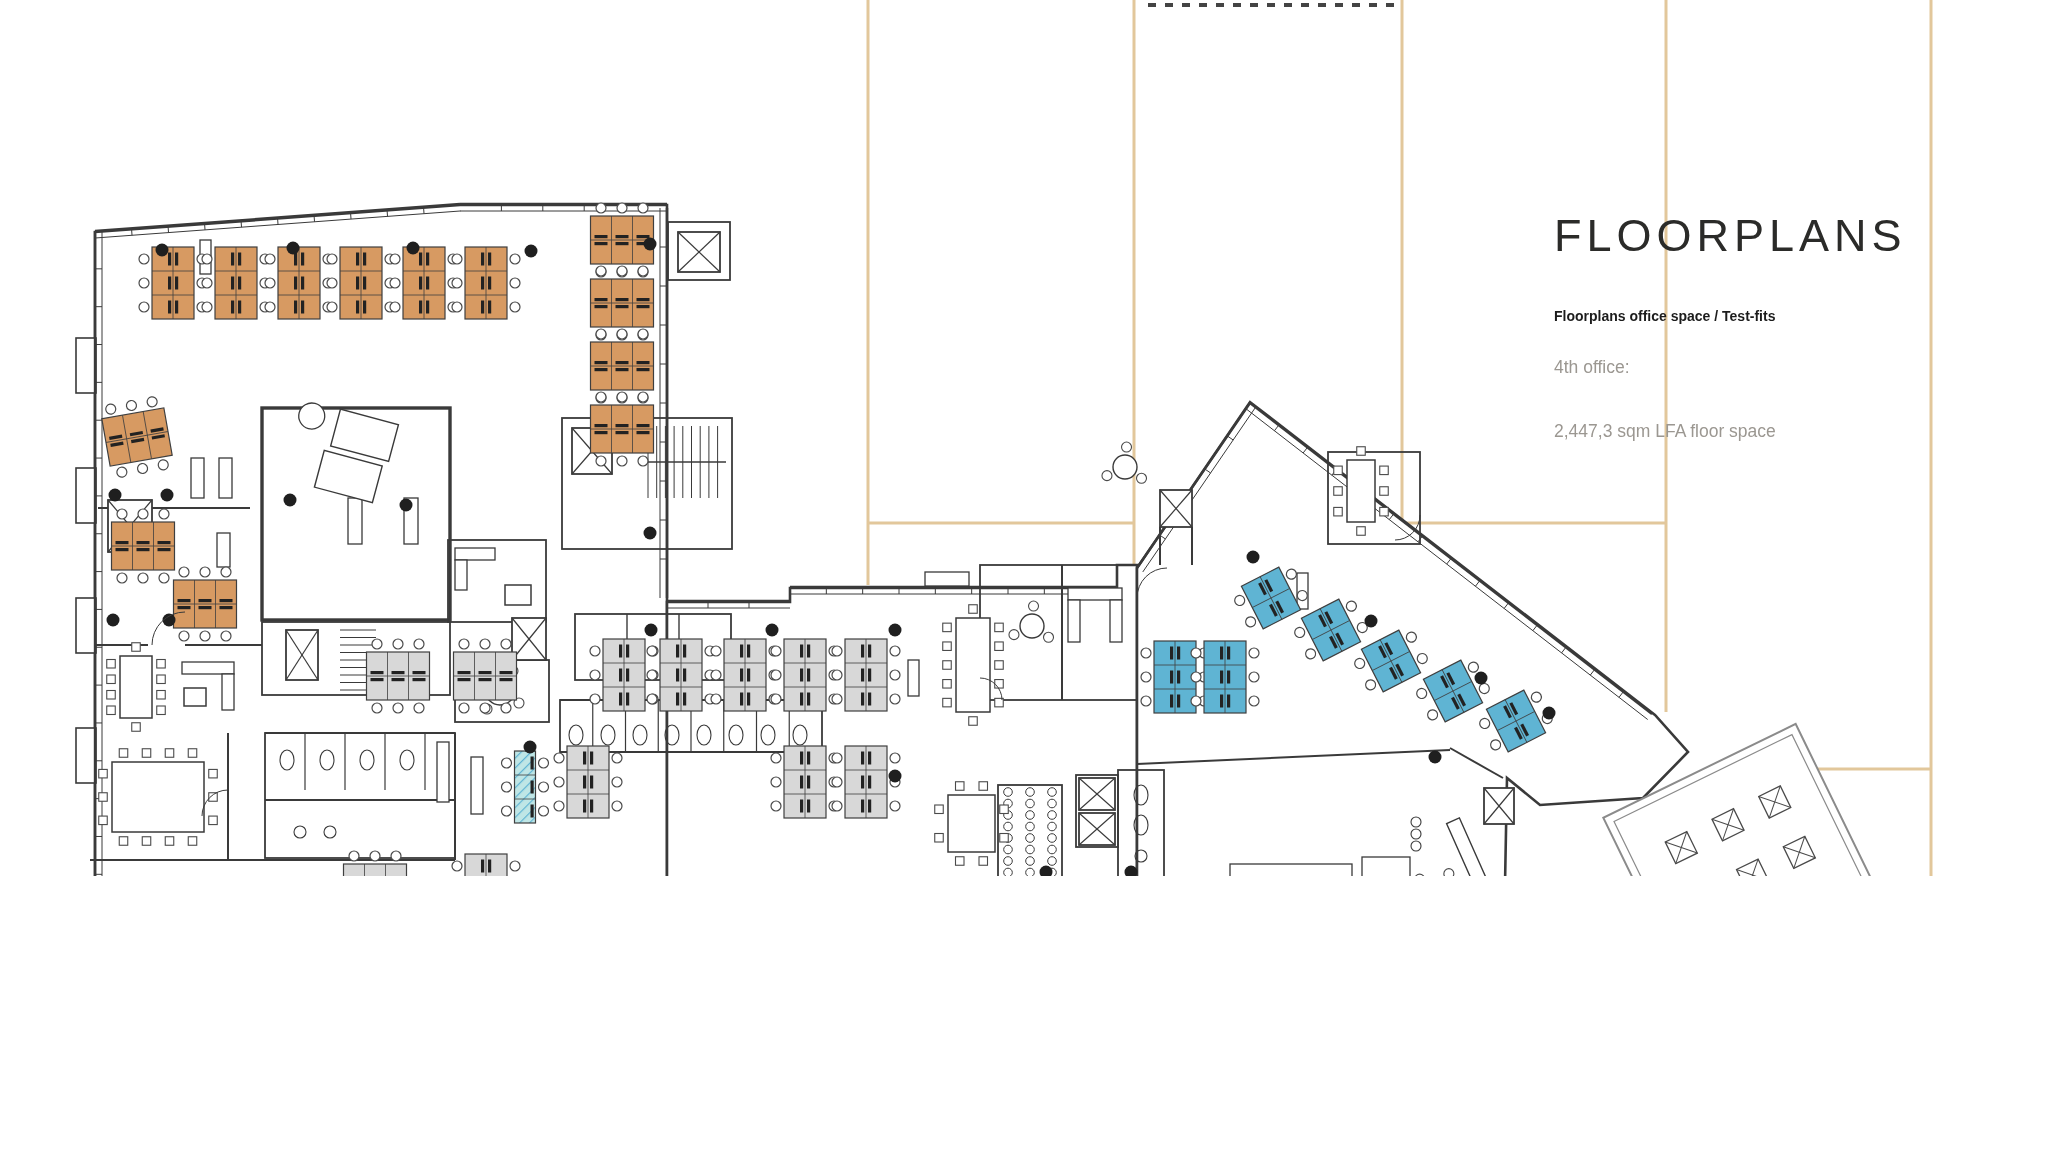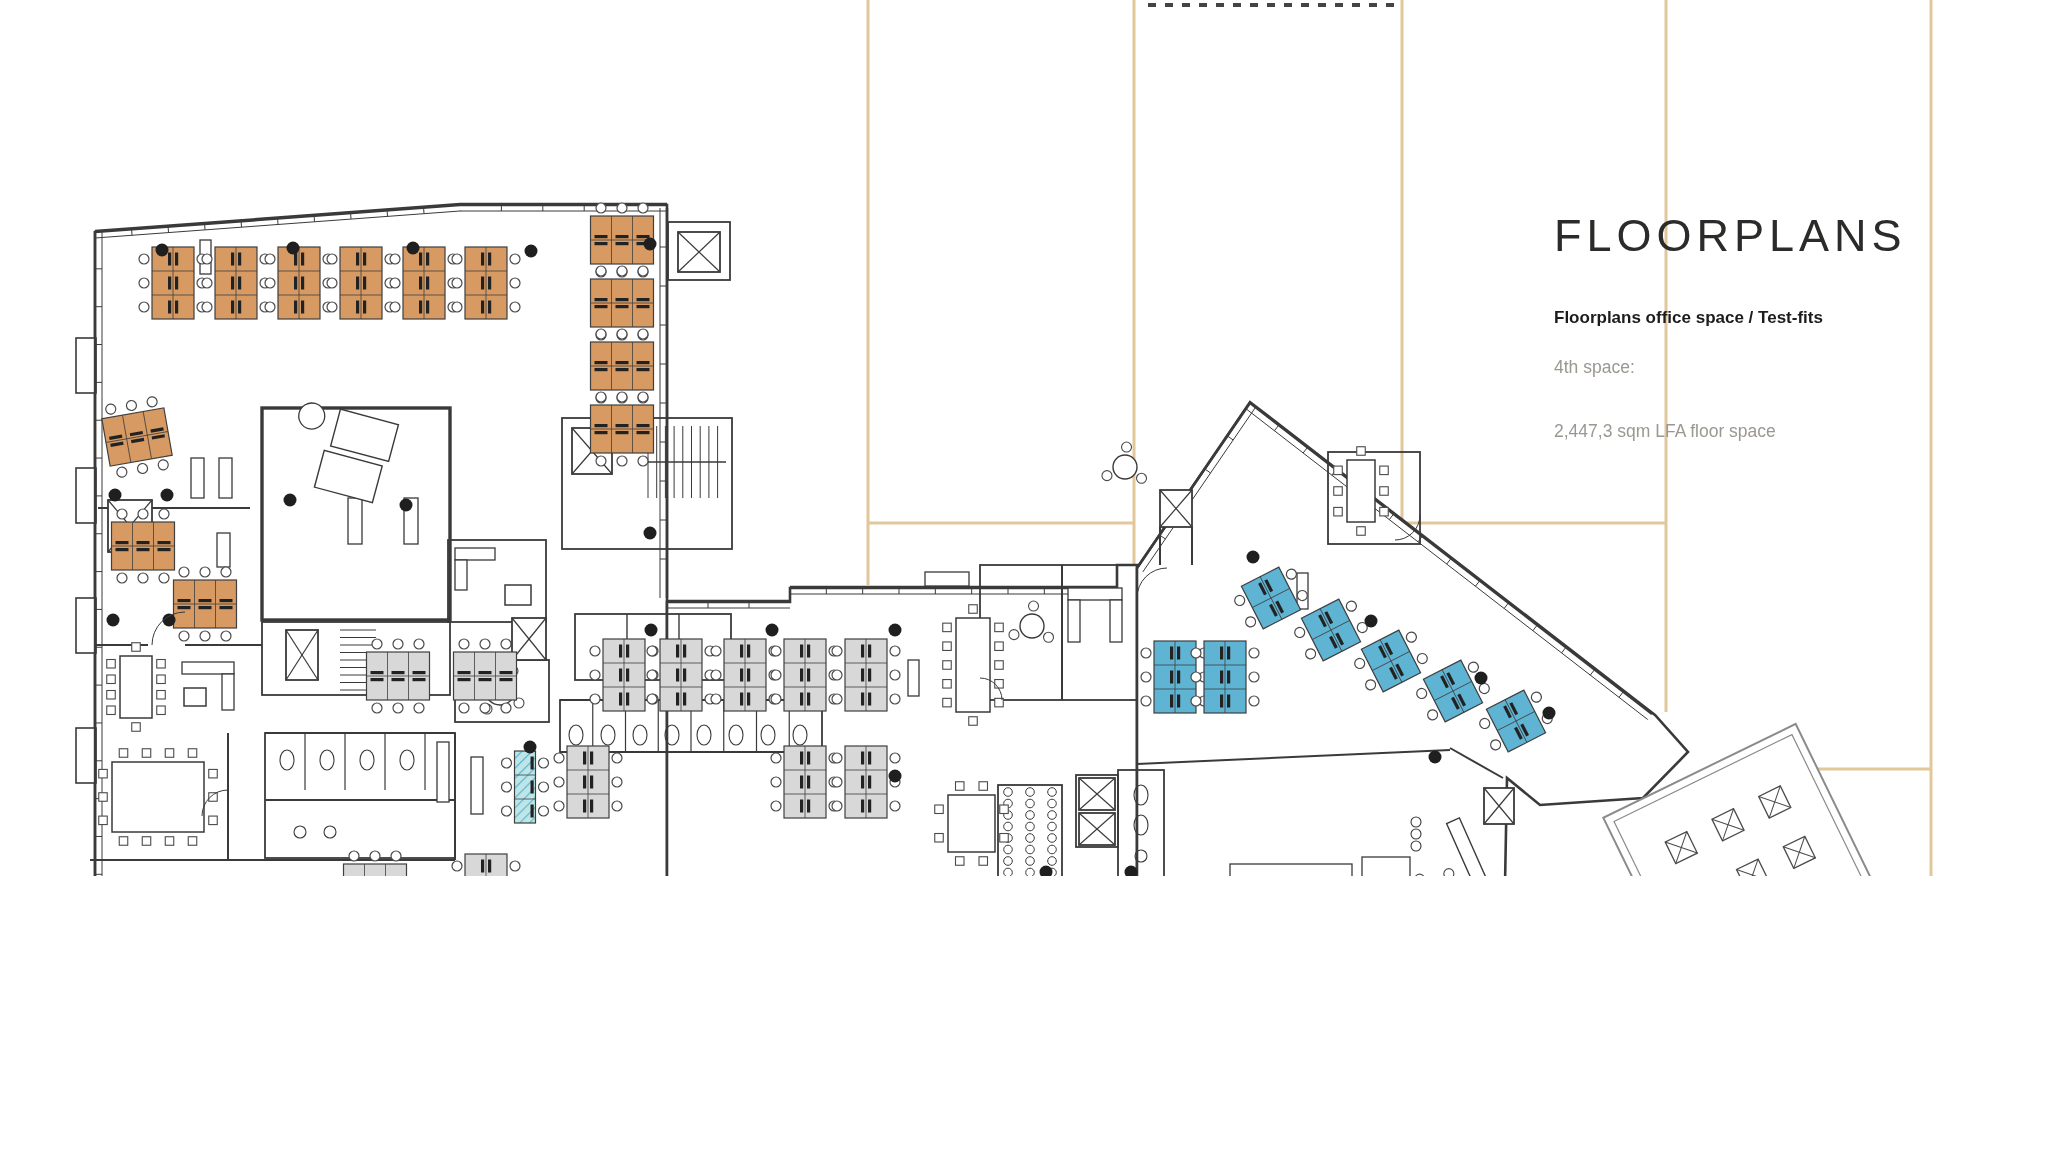--- a/index.html
+++ b/index.html
@@ -2,21 +2,21 @@
 <html><head>
 <meta charset="utf-8">
 <style>
   html,body{margin:0;padding:0;background:#fff;}
   #page{position:relative;width:2048px;height:876px;background:#ffffff;overflow:hidden;
         font-family:"Liberation Sans", sans-serif;}
   #plan-svg{position:absolute;left:0;top:0;}
   .panel{position:absolute;left:1554px;top:0;width:440px;}
   .title{position:absolute;left:0;top:210px;font-size:45px;font-weight:300;letter-spacing:5px;
          color:#2b2b29;white-space:nowrap;}
-  .subtitle{position:absolute;left:0;top:308px;font-size:17px;font-weight:bold;color:#1c1c1c;white-space:nowrap;}
+  .subtitle{position:absolute;left:0;top:308px;font-size:14px;font-weight:bold;color:#1c1c1c;white-space:nowrap;}
   .floor{position:absolute;left:0;top:357px;font-size:17.5px;color:#9b9791;}
   .area{position:absolute;left:0;top:421px;font-size:17.5px;color:#9b9791;white-space:nowrap;}
 </style>
 </head>
 <body>
 
 <div id="page">
   <svg id="plan-svg" width="2048" height="1165" viewBox="0 0 2048 1165">
     <defs>
       <pattern id="tealhatch" width="7" height="7" patternTransform="rotate(45)" patternUnits="userSpaceOnUse">
@@ -1260,16 +1260,16 @@
         <path d="M228,790 A26,26 0 0 0 202,816" fill="none" stroke="#3a3a3a" stroke-width="1"></path>
         <path d="M1137,598 A30,30 0 0 1 1167,568" fill="none" stroke="#3a3a3a" stroke-width="1"></path>
         <path d="M1420,515 A25,25 0 0 1 1395,540" fill="none" stroke="#3a3a3a" stroke-width="1"></path>
         <path d="M980,678 A22,22 0 0 1 1002,700" fill="none" stroke="#3a3a3a" stroke-width="1"></path>
       </g>
   </svg>
 
   <div class="panel">
     <div class="title">FLOORPLANS</div>
     <div class="subtitle">Floorplans office space / Test-fits</div>
-    <div class="floor">4th space:</div>
+    <div class="floor">4th office:</div>
     <div class="area">2,447,3 sqm LFA floor space</div>
   </div>
 </div>
 
 </body></html>

